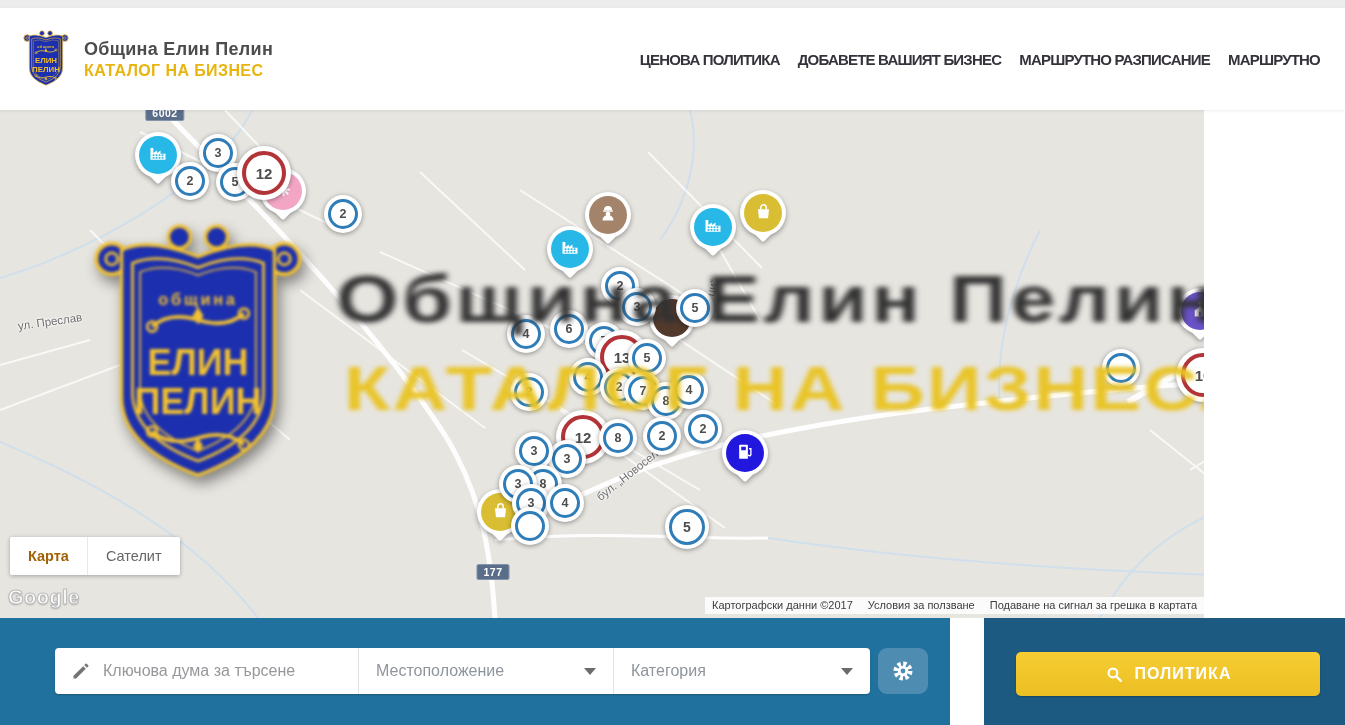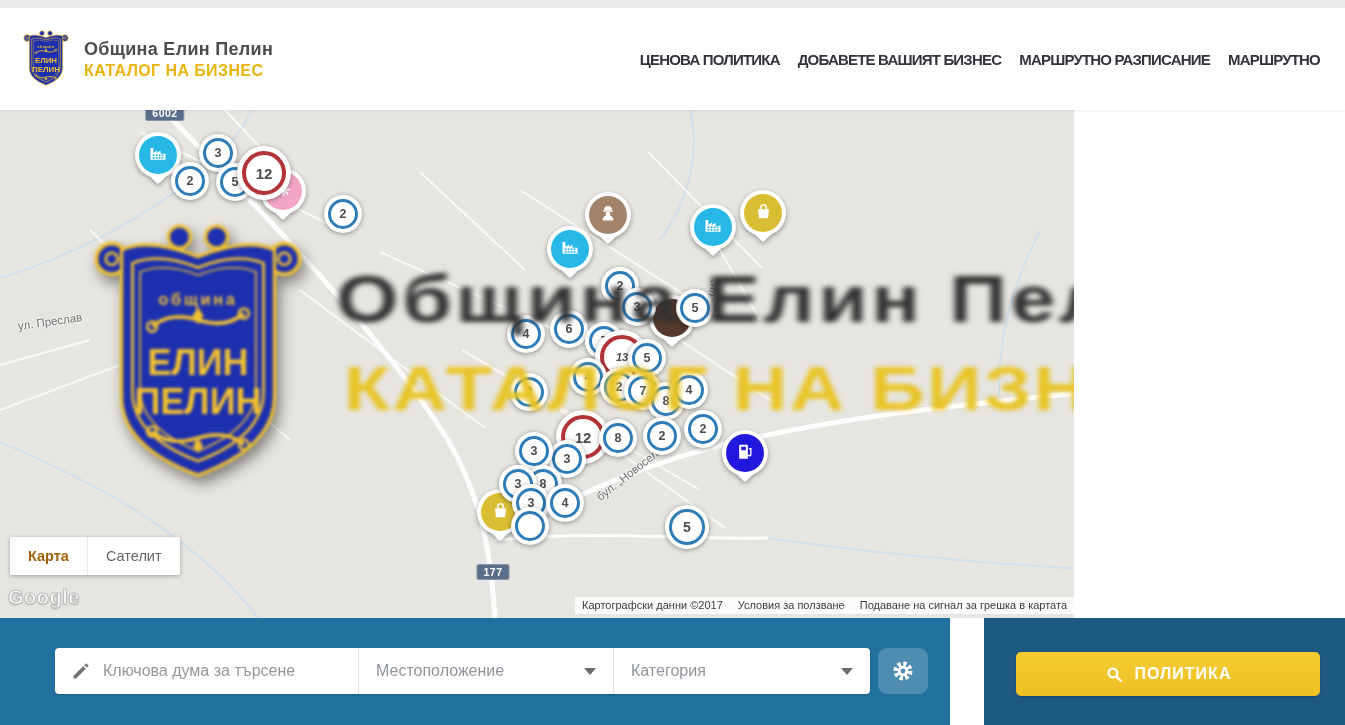--- a/index.html
+++ b/index.html
@@ -14,21 +14,21 @@
            box-shadow:0 1px 3px rgba(0,0,0,.08); }
   .brand { display:flex; align-items:center; gap:14px; cursor:pointer; }
   .crest-small { width:48px; height:62px; }
   .brand-title { font-size:18px; font-weight:bold; color:#4c4c4c; letter-spacing:.3px; }
   .brand-subtitle { font-size:16px; font-weight:bold; color:#e9b40e; letter-spacing:.4px; margin-top:2px; }
   nav { display:flex; gap:18px; }
   .nav-item { font-size:15px; font-weight:bold; color:#33333b; letter-spacing:-.8px;
               text-decoration:none; cursor:pointer; white-space:nowrap; }
 
   
-  .map { position:relative; width:1074px; height:508px; background:#e7e5e0; overflow:hidden; }
+  .map { position:relative; width:1204px; height:508px; background:#e7e5e0; overflow:hidden; }
   .roads { position:absolute; left:0; top:0; z-index:1; }
   .layer { position:absolute; left:0; top:0; width:100%; height:100%; }
   #label-layer { z-index:4; } #pin-layer { z-index:8; } #cluster-layer { z-index:12; }
 
   .shield { position:absolute; transform:translate(-50%,-50%); background:#5a6d89; color:#fff;
             font-size:10.5px; font-weight:bold; padding:1px 6px; border-radius:2px;
             border:1px solid #8494ab; letter-spacing:.5px; }
   .street-label { position:absolute; color:#6e6e6e; font-size:11.5px; white-space:nowrap;
             text-shadow:0 0 2px #fff,0 0 2px #fff,0 0 3px #fff; transform-origin:left center; }
 
@@ -357,21 +357,21 @@
         <div class="cluster" style="height: 38px; width: 38px; left: 507px; top: 205px;">
           <div class="cluster-ring" style="inset: 4px; border: 3.5px solid rgb(46, 124, 184); font-size: 12.5px;">4</div>
         </div>
         <div class="cluster" style="height: 38px; width: 38px; left: 550px; top: 200px;">
           <div class="cluster-ring" style="inset: 4px; border: 3.5px solid rgb(46, 124, 184); font-size: 12.5px;">6</div>
         </div>
         <div class="cluster" style="height: 38px; width: 38px; left: 585px; top: 212px;">
           <div class="cluster-ring" style="inset: 4px; border: 3.5px solid rgb(46, 124, 184); font-size: 12.5px;">7</div>
         </div>
         <div class="cluster" style="height: 54px; width: 54px; left: 595px; top: 220px;">
-          <div class="cluster-ring" style="inset: 5px; border: 4.5px solid rgb(178, 51, 56); font-size: 11px; font-style: italic;">13</div>
+          <div class="cluster-ring" style="inset: 5px; border: 4.5px solid rgb(178, 51, 56); font-size: 15px;">13</div>
         </div>
         <div class="cluster" style="height: 38px; width: 38px; left: 628px; top: 229px;">
           <div class="cluster-ring" style="inset: 4px; border: 3.5px solid rgb(46, 124, 184); font-size: 12.5px;">5</div>
         </div>
         <div class="cluster" style="height: 38px; width: 38px; left: 569px; top: 248px;">
           <div class="cluster-ring" style="inset: 4px; border: 3.5px solid rgb(46, 124, 184); font-size: 12.5px;">4</div>
         </div>
         <div class="cluster" style="height: 38px; width: 38px; left: 600px; top: 258px;">
           <div class="cluster-ring" style="inset: 4px; border: 3.5px solid rgb(46, 124, 184); font-size: 12.5px;">2</div>
         </div>

